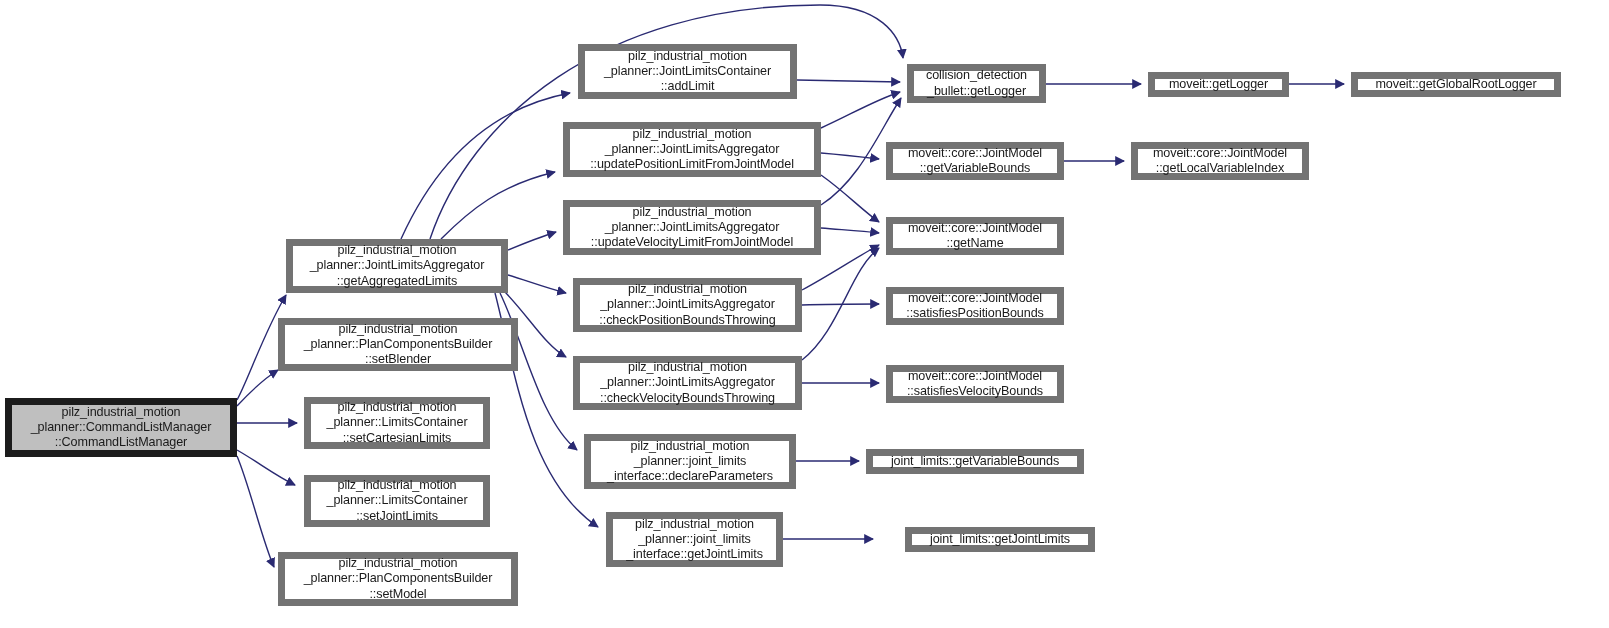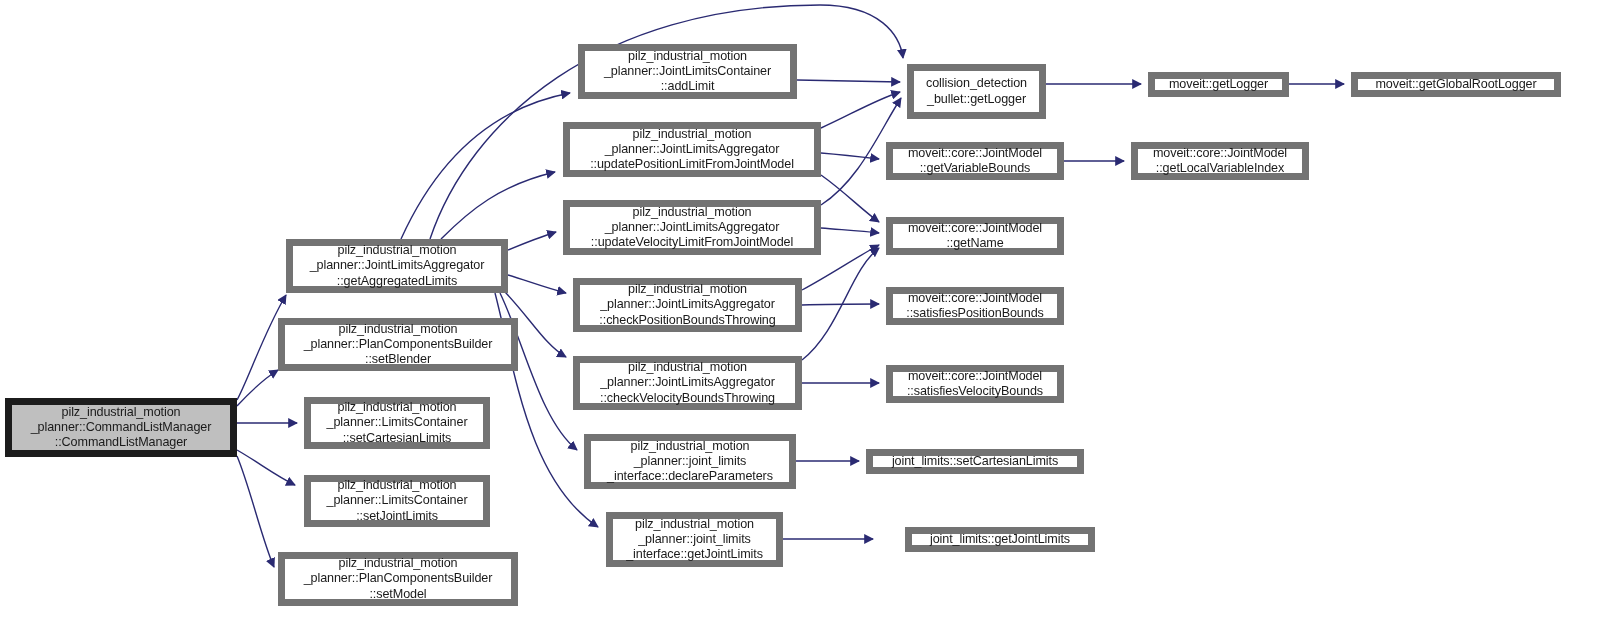--- a/index.html
+++ b/index.html
@@ -124,30 +124,30 @@
 ::checkPositionBoundsThrowing</span></div>
       <div class="node" style="left: 573px; top: 356px; width: 229px; height: 54px;"><span class="label">pilz_industrial_motion
 _planner::JointLimitsAggregator
 ::checkVelocityBoundsThrowing</span></div>
       <div class="node" style="left: 584px; top: 434px; width: 212px; height: 55px;"><span class="label">pilz_industrial_motion
 _planner::joint_limits
 _interface::declareParameters</span></div>
       <div class="node" style="left: 606px; top: 512px; width: 177px; height: 55px;"><span class="label">pilz_industrial_motion
 _planner::joint_limits
 _interface::getJointLimits</span></div>
-      <div class="node" style="left: 907px; top: 64px; width: 139px; height: 55px;"><span class="label">collision_detection
+      <div class="node" style="left: 907px; top: 64px; width: 139px; height: 39px;"><span class="label">collision_detection
 _bullet::getLogger</span></div>
       <div class="node" style="left: 886px; top: 142px; width: 178px; height: 38px;"><span class="label">moveit::core::JointModel
 ::getVariableBounds</span></div>
       <div class="node" style="left: 886px; top: 217px; width: 178px; height: 38px;"><span class="label">moveit::core::JointModel
 ::getName</span></div>
       <div class="node" style="left: 886px; top: 287px; width: 178px; height: 38px;"><span class="label">moveit::core::JointModel
 ::satisfiesPositionBounds</span></div>
       <div class="node" style="left: 886px; top: 365px; width: 178px; height: 38px;"><span class="label">moveit::core::JointModel
 ::satisfiesVelocityBounds</span></div>
-      <div class="node" style="left: 866px; top: 449px; width: 218px; height: 25px;"><span class="label">joint_limits::setCartesianLimits</span></div>
+      <div class="node" style="left: 866px; top: 449px; width: 218px; height: 25px;"><span class="label">joint_limits::getVariableBounds</span></div>
       <div class="node" style="left: 905px; top: 527px; width: 190px; height: 25px;"><span class="label">joint_limits::getJointLimits</span></div>
       <div class="node" style="left: 1148px; top: 72px; width: 141px; height: 25px;"><span class="label">moveit::getLogger</span></div>
       <div class="node" style="left: 1131px; top: 142px; width: 178px; height: 38px;"><span class="label">moveit::core::JointModel
 ::getLocalVariableIndex</span></div>
       <div class="node" style="left: 1351px; top: 72px; width: 210px; height: 25px; text-align: center;"><span class="label">moveit::getGlobalRootLogger</span></div>
     </div>
 </div>
 
 </body></html>

